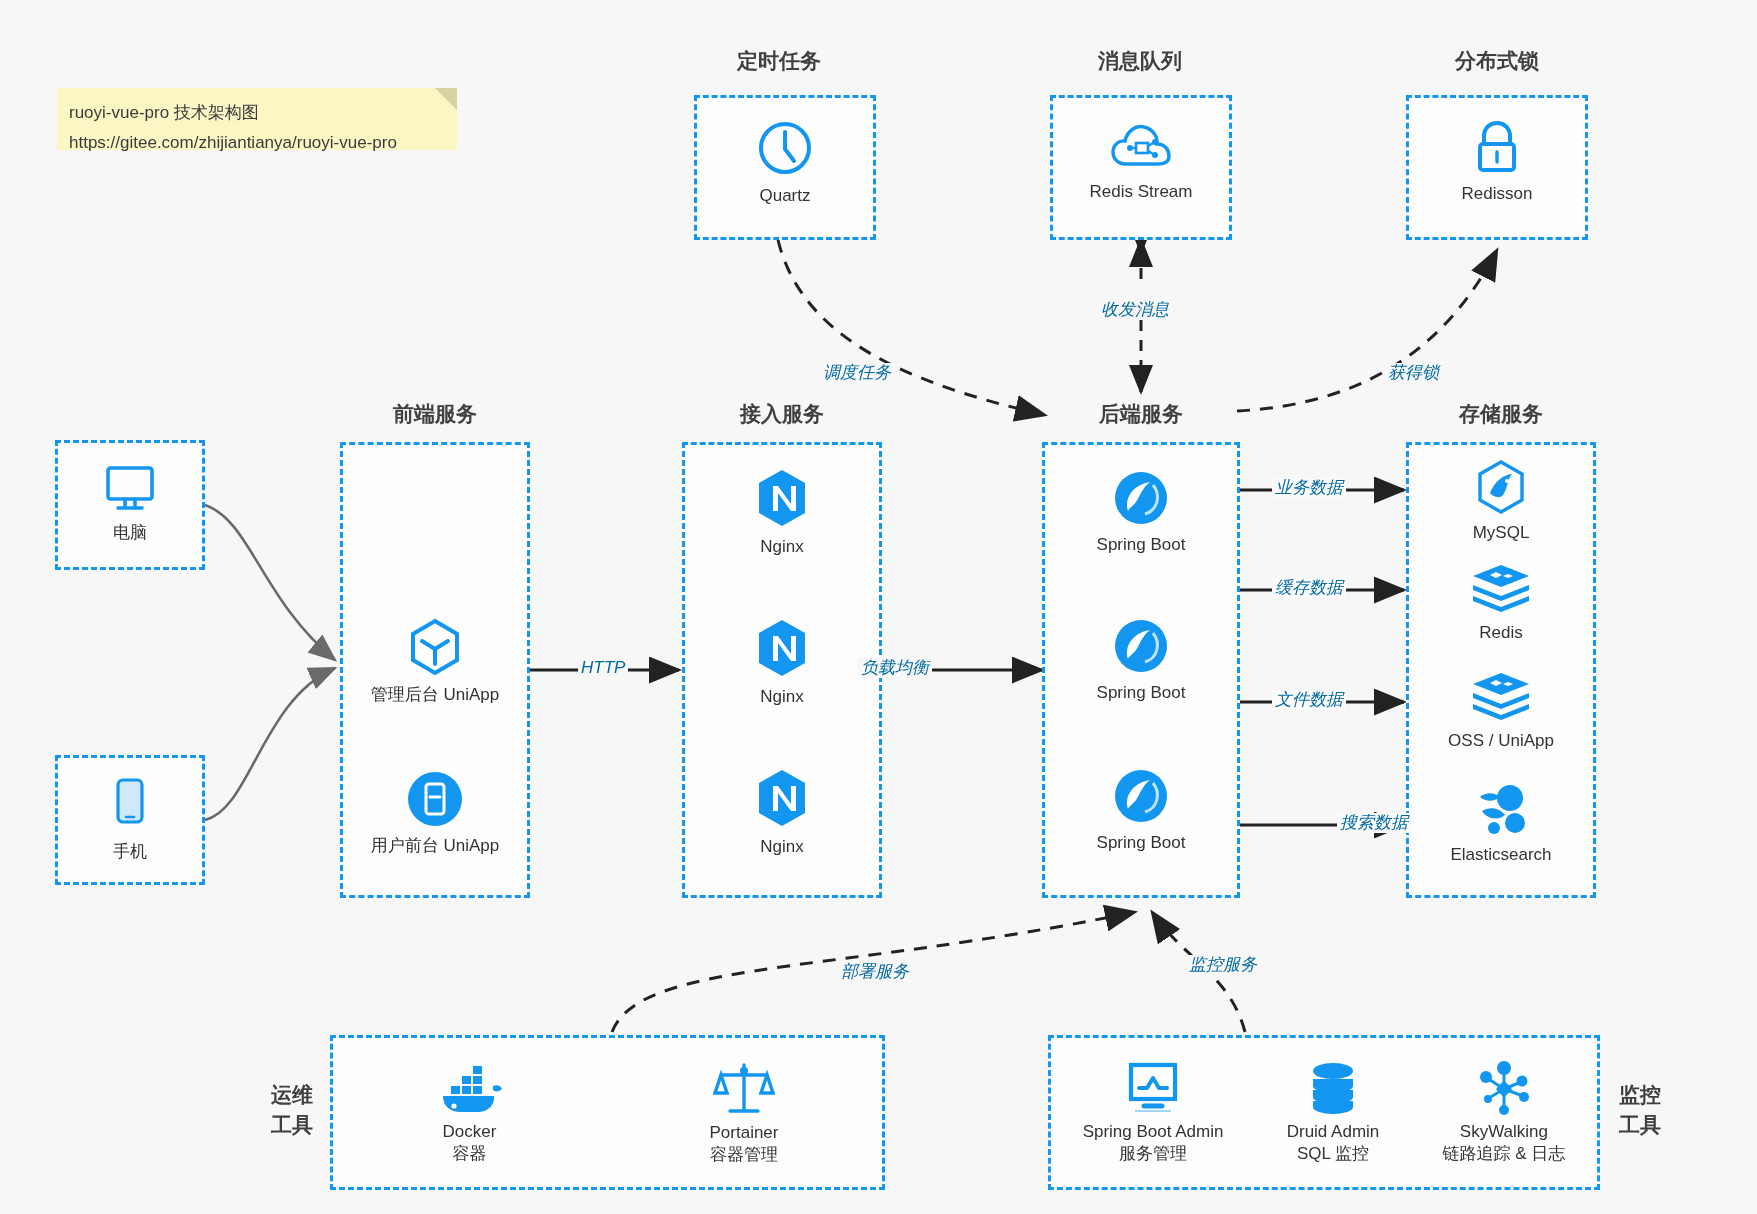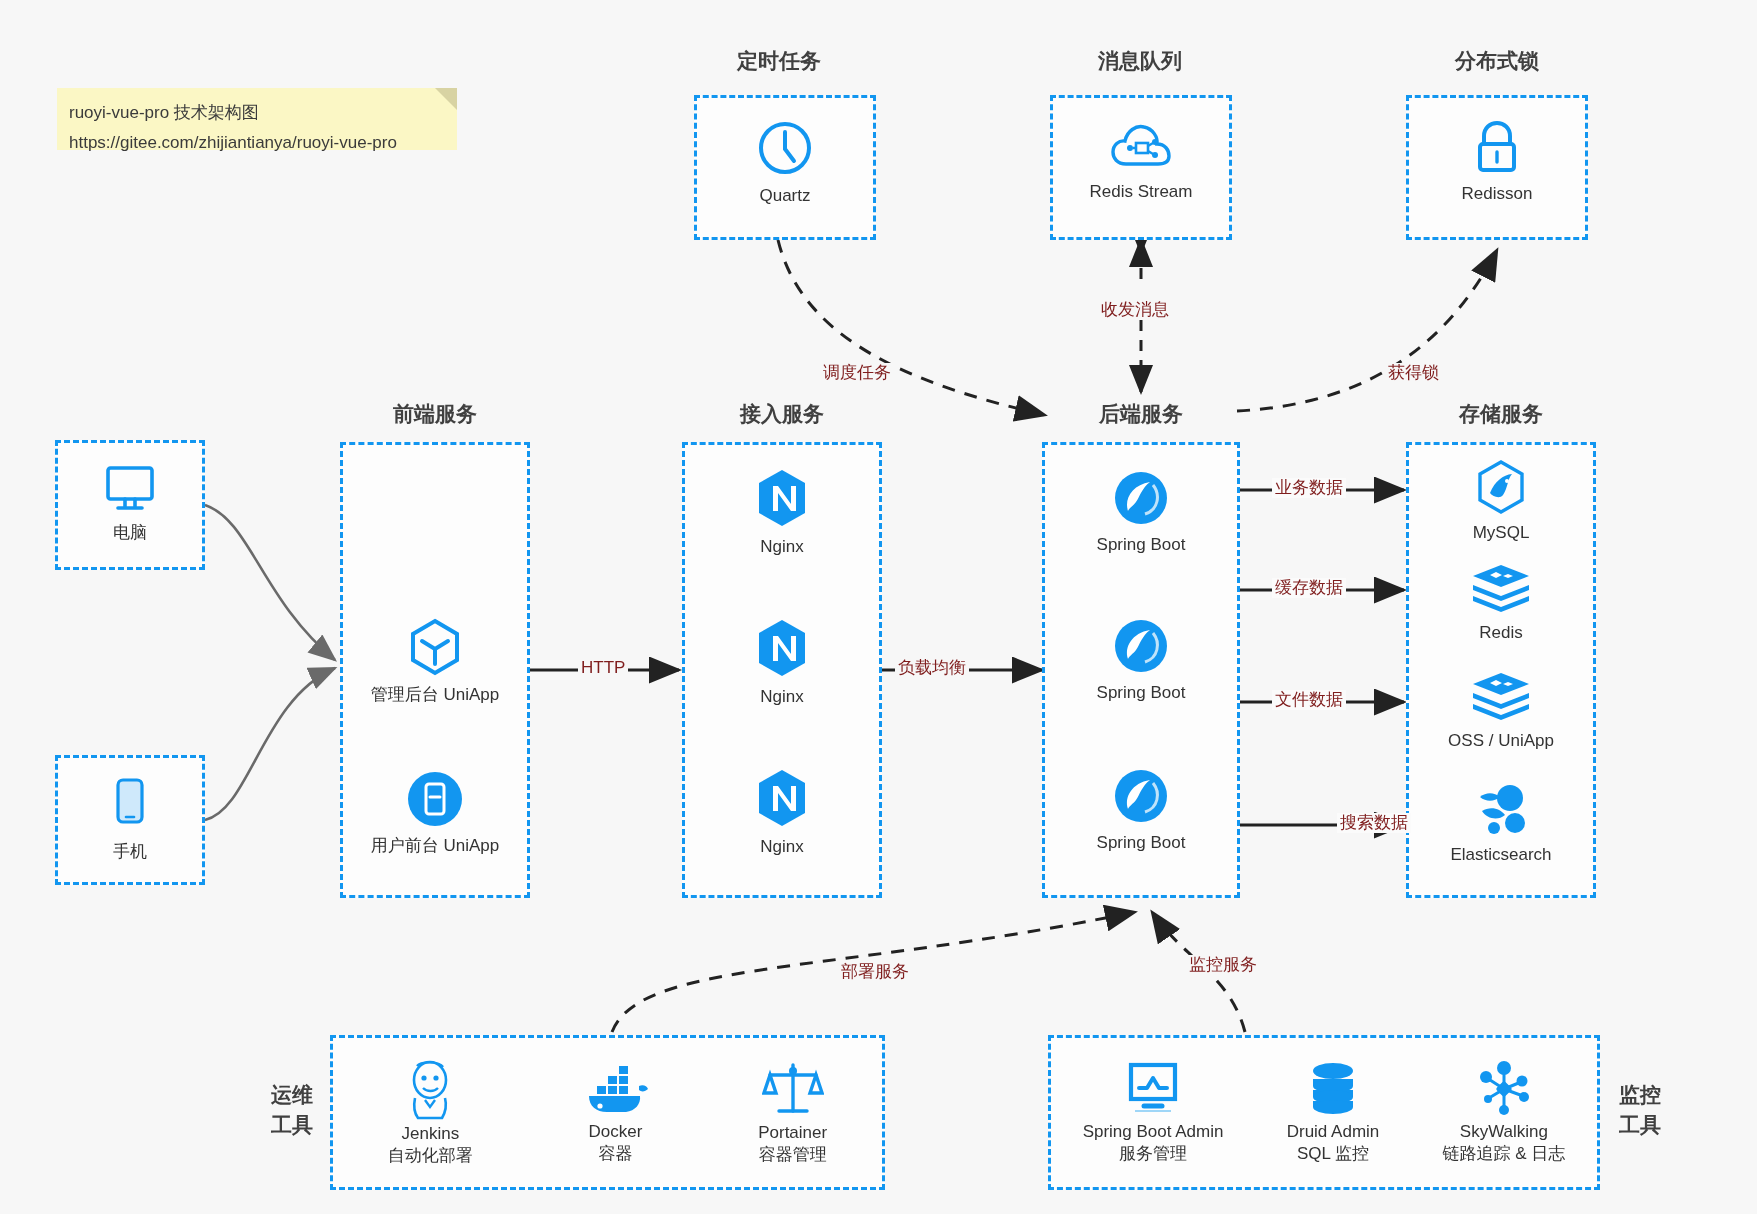--- a/index.html
+++ b/index.html
@@ -58,25 +58,26 @@
   .node .label {
     font-size:17px; color:#333; margin-top:6px; white-space:nowrap; text-align:center;
     line-height:23px;
   }
   .ic { display:block; }
 
   
   .elabel {
     position:absolute;
     font-size:17px;
-    color:#7f1d1d;
+    color:#0369a1;
     background:#f7f7f7;
     padding:0 3px;
     white-space:nowrap;
     line-height:20px;
+    font-style:italic;
   }
   .elabel.onwhite { background:#fbfbfb; }
 
   
   .tools { position:absolute; inset:0; display:flex; align-items:center; justify-content:space-around; }
   .tool { display:flex; flex-direction:column; align-items:center; }
   .tool .label { font-size:17px; margin-top:4px; white-space:nowrap; }
   .tool .sub { font-size:17px; white-space:nowrap; }
 </style>
 </head>
@@ -298,48 +299,35 @@
         <path d="M8 14 C14 9 22 9 28 14 C22 19 14 19 8 14 Z" fill="#1296f0"></path>
         <path d="M10 28 C18 23 28 25 33 32 C26 38 15 36 10 28 Z" fill="#1296f0"></path>
         <circle cx="43" cy="40" r="10" fill="#1296f0"></circle>
         <circle cx="22" cy="45" r="6" fill="#1296f0"></circle>
       </svg>
       <div class="label">Elasticsearch</div>
     </div>
   </div>
 
   <div class="elabel" style="left:578px; top:658px;">HTTP</div>
-  <div class="elabel" style="left:895px; top:658px;">负载均衡</div>
+  <div class="elabel" style="left:858px; top:658px;">负载均衡</div>
   <div class="elabel onwhite" style="left:1272px; top:478px;">业务数据</div>
   <div class="elabel onwhite" style="left:1272px; top:578px;">缓存数据</div>
   <div class="elabel onwhite" style="left:1272px; top:690px;">文件数据</div>
   <div class="elabel onwhite" style="left:1337px; top:813px;">搜索数据</div>
 
   <div class="elabel" style="left:838px; top:962px;">部署服务</div>
   <div class="elabel" style="left:1186px; top:955px;">监控服务</div>
 
   <div class="group-title side" style="left:262px; top:1080px;">
     <div>运维</div>
     <div>工具</div>
   </div>
   <div class="group" style="left:330px; top:1035px; width:555px; height:155px;">
     <div class="tools">
-      <div class="tool">
-        <svg class="ic" width="58" height="62" viewBox="0 0 58 62">
-          <ellipse cx="29" cy="22" rx="16" ry="18" fill="none" stroke="#1296f0" stroke-width="2.6"></ellipse>
-          <path d="M14 40 C12 50 14 56 17 60 L41 60 C44 55 46 48 44 40" fill="none" stroke="#1296f0" stroke-width="2.6"></path>
-          <circle cx="23" cy="20" r="2.6" fill="#1296f0"></circle>
-          <circle cx="35" cy="20" r="2.6" fill="#1296f0"></circle>
-          <path d="M22 30 C26 34 33 34 37 30" fill="none" stroke="#1296f0" stroke-width="2.4"></path>
-          <path d="M24 42 L29 49 L34 42" fill="none" stroke="#1296f0" stroke-width="2.4"></path>
-          <path d="M16 8 C20 3 38 3 42 9" fill="none" stroke="#1296f0" stroke-width="2.4"></path>
-        </svg>
-        <div class="label">Jenkins</div>
-        <div class="sub">自动化部署</div>
-      </div>
       <div class="tool">
         <svg class="ic" width="66" height="58" viewBox="0 0 66 58">
           <g fill="#1296f0">
             <rect x="14" y="26" width="9" height="8"></rect>
               <rect x="25" y="26" width="9" height="8"></rect>
             <rect x="36" y="26" width="9" height="8"></rect>
               <rect x="25" y="16" width="9" height="8"></rect>
             <rect x="36" y="16" width="9" height="8"></rect>
               <rect x="36" y="6" width="9" height="8"></rect>
             <path d="M6 36 L57 36 C58 44 52 51 43 52 L24 52 C13 52 6 46 6 36 Z"></path>

